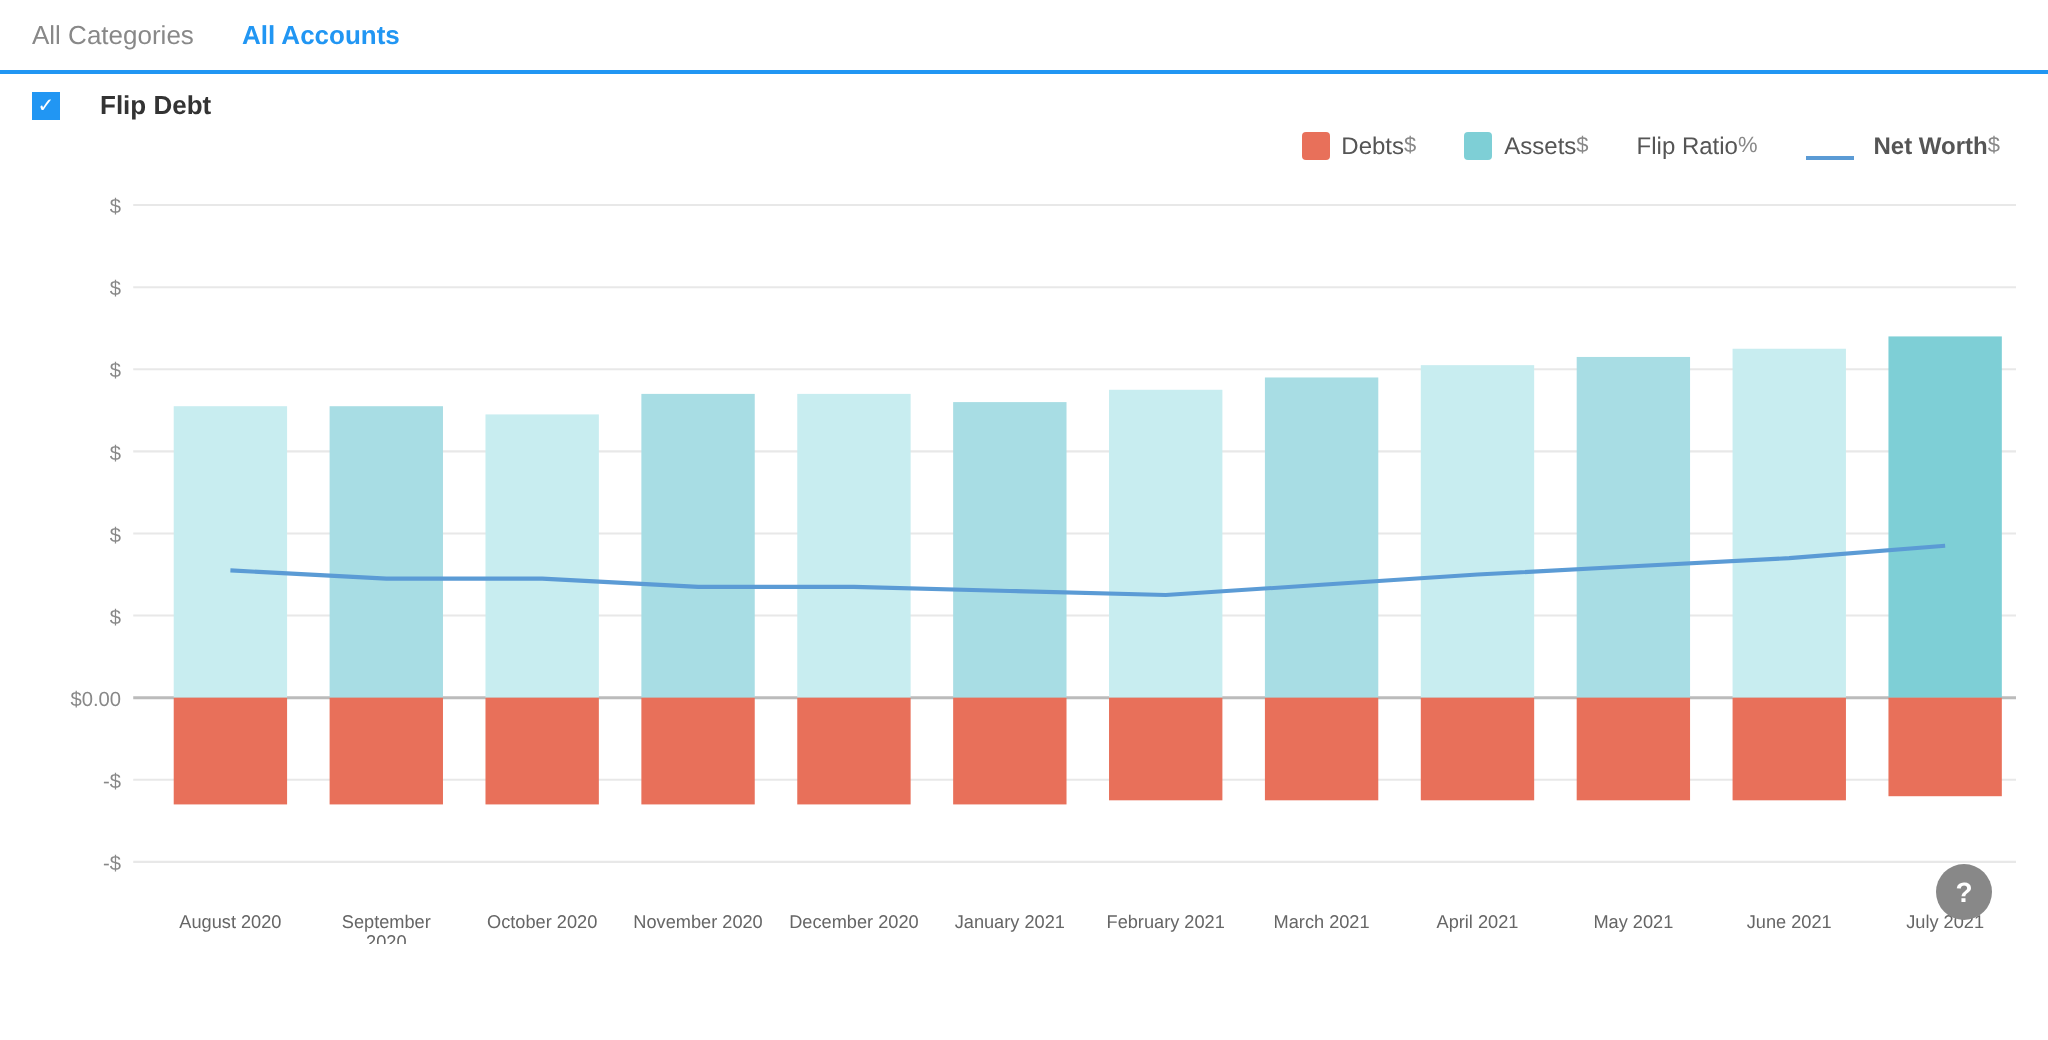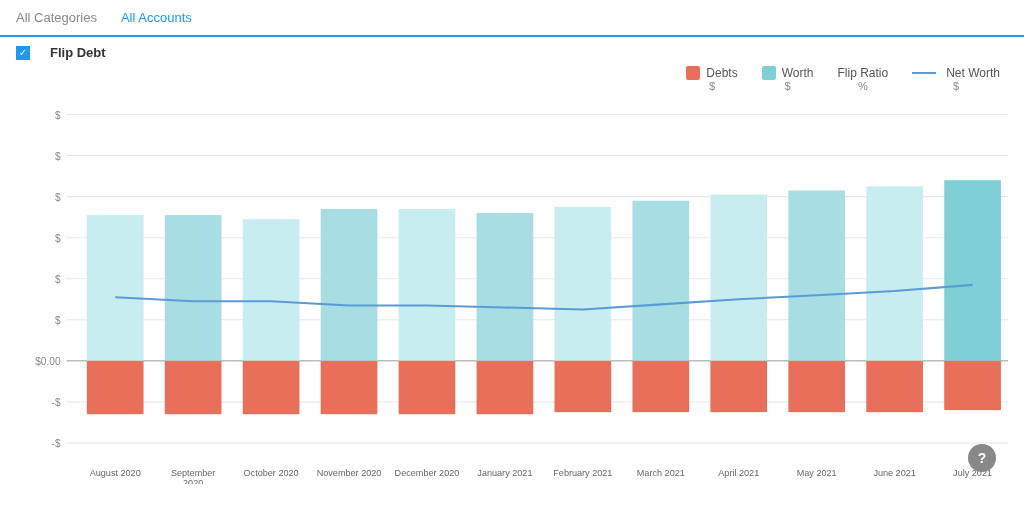--- a/index.html
+++ b/index.html
@@ -12,21 +12,21 @@
       background: #fff;
     }
     .top-bar-item {
       padding: 4px 12px;
       font-size: 13px;
       cursor: pointer;
       color: #888;
     }
     .top-bar-item.active {
       color: #2196f3;
-      font-weight: 400;
+      font-weight: 700;
     }
     .top-bar-item:first-child { padding-left: 0; }
 
     .chart-container {
       padding: 8px 16px 0 16px;
       position: relative;
     }
 
     .flip-debt-row {
       display: flex; align-items: center; gap: 20px;
@@ -61,21 +61,21 @@
     .legend-color-box {
       width: 14px; height: 14px; border-radius: 2px;
     }
     .legend-label {
       font-size: 12px; color: #555;
     }
     .legend-sub {
       font-size: 11px; color: #888; text-align: center;
     }
     .legend-item-col {
-      display: flex; flex-direction: column; align-items: center; gap: 0;
+      display: flex; flex-direction: row; align-items: center; gap: 0;
     }
     .legend-line {
       width: 24px; height: 2px; background: #5b9bd5; margin-right: 4px;
       display: inline-block; vertical-align: middle;
     }
 
     .chart-area {
       position: relative;
       width: 100%;
       height: 390px;
@@ -119,32 +119,32 @@
     <div class="legend-item-col">
       <div class="legend-item">
         <div class="legend-color-box" style="background:#e8705a;"></div>
         <span class="legend-label">Debts</span>
       </div>
       <span class="legend-sub">$</span>
     </div>
     <div class="legend-item-col">
       <div class="legend-item">
         <div class="legend-color-box" style="background:#7ecfd6;"></div>
-        <span class="legend-label">Worth</span>
+        <span class="legend-label">Assets</span>
       </div>
       <span class="legend-sub">$</span>
     </div>
     <div class="legend-item-col">
       <div class="legend-item">
         <span class="legend-label">Flip Ratio</span>
       </div>
       <span class="legend-sub">%</span>
     </div>
     <div class="legend-item-col">
-      <div class="legend-item" style="display:flex;align-items:center;">
+      <div class="legend-item" style="display:flex;align-items:flex-end;font-weight:bold;">
         <span class="legend-line"></span>
         <span class="legend-label">Net Worth</span>
       </div>
       <span class="legend-sub">$</span>
     </div>
   </div>
 
   <div class="chart-area">
     <svg class="chart-svg" viewBox="0 0 980 380" preserveAspectRatio="none">
 

